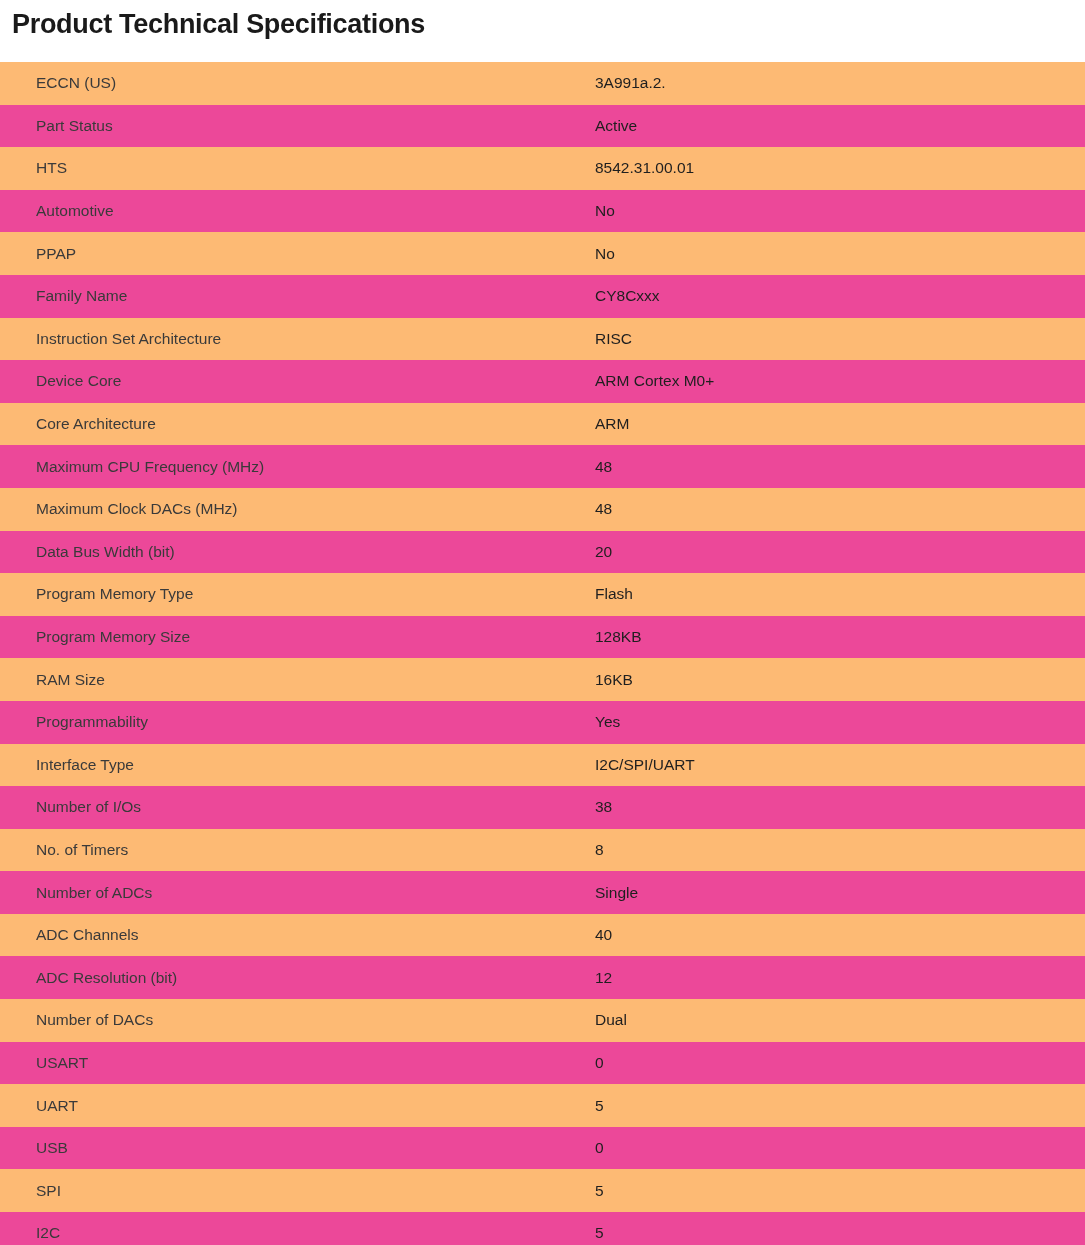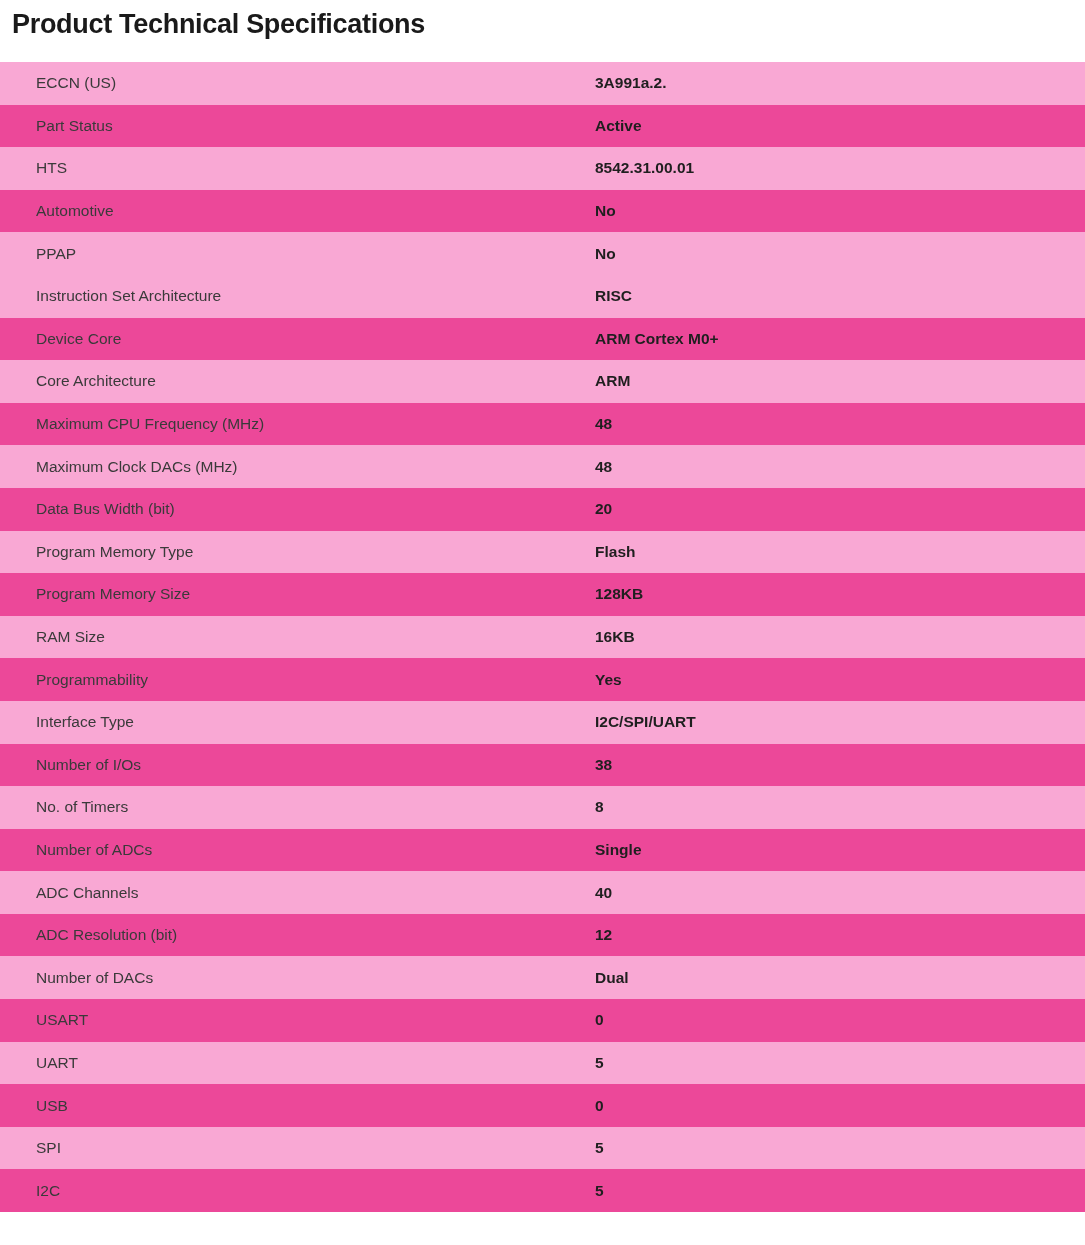--- a/index.html
+++ b/index.html
@@ -30,39 +30,39 @@
   .spec-table {
     width: 1085px;
     border-collapse: collapse;
     margin-top: 18px;
     table-layout: fixed;
   }
   .spec-table tr {
     height: 42.6px;
   }
   .spec-table tr.odd {
-    background: #f9a8d4;
+    background: #fdba74;
   }
   .spec-table tr.even {
     background: #ec4899;
   }
   .spec-table td {
     padding: 0 0 0 36px;
     vertical-align: middle;
     font-size: 15.5px;
     line-height: 20px;
     border: none;
   }
   .spec-table td.label {
     width: 530px;
     font-weight: normal;
     color: #3a3a3a;
   }
   .spec-table td.value {
-    font-weight: bold;
+    font-weight: normal;
     color: #1f1f1f;
     padding-left: 29px;
   }
 </style>
 </head>
 <body>
 
 <div class="page">
   <h1 class="page-title">Product Technical Specifications</h1>
   <table class="spec-table">
@@ -79,20 +79,24 @@
           <td class="label">HTS</td>
           <td class="value">8542.31.00.01</td>
         </tr>
         <tr class="even">
           <td class="label">Automotive</td>
           <td class="value">No</td>
         </tr>
         <tr class="odd">
           <td class="label">PPAP</td>
           <td class="value">No</td>
+        </tr>
+        <tr class="even">
+          <td class="label">Family Name</td>
+          <td class="value">CY8Cxxx</td>
         </tr>
         <tr class="odd">
           <td class="label">Instruction Set Architecture</td>
           <td class="value">RISC</td>
         </tr>
         <tr class="even">
           <td class="label">Device Core</td>
           <td class="value">ARM Cortex M0+</td>
         </tr>
         <tr class="odd">

